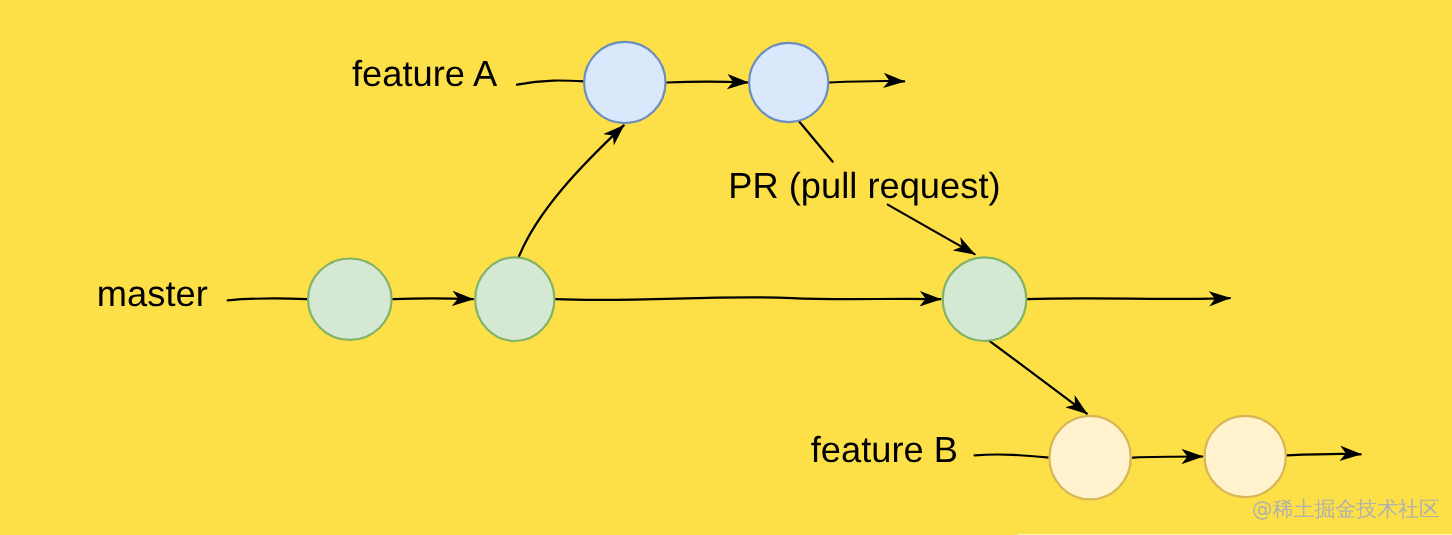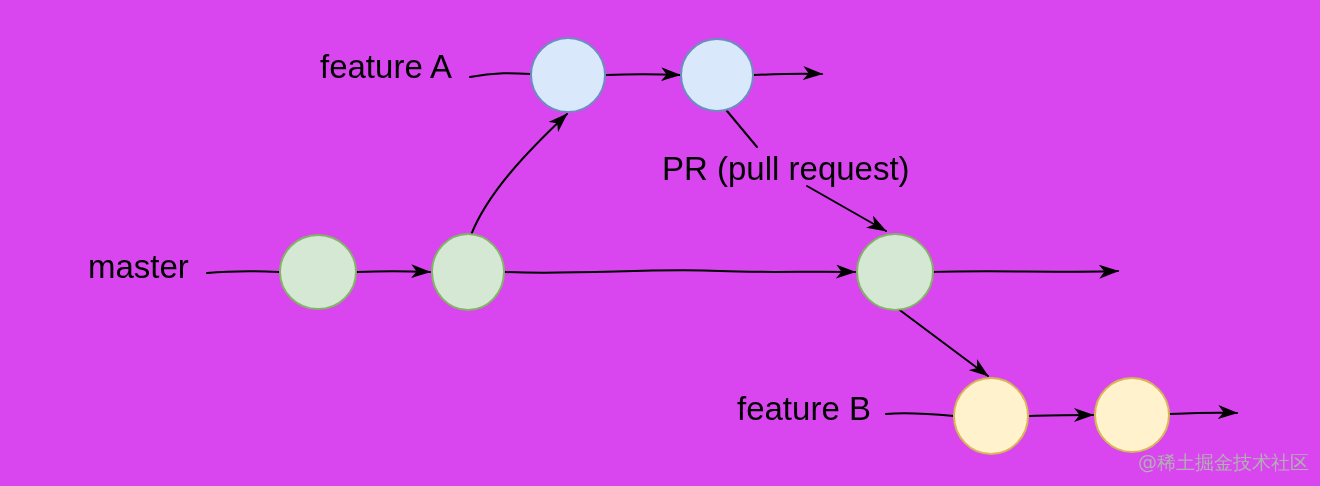--- a/index.html
+++ b/index.html
@@ -1,20 +1,20 @@
 <!DOCTYPE html>
 <html><head>
 <meta charset="utf-8">
 <style>
   html, body { margin: 0; padding: 0; background: #ffffff; }
   .canvas {
     position: relative;
     width: 1320px;
     height: 486px;
-    background: #d946ef;
+    background: #fde047;
     overflow: hidden;
     font-family: "Liberation Sans", "DejaVu Sans", sans-serif;
   }
   svg { display: block; }
   .edge {
     fill: none;
     stroke: #000000;
     stroke-width: 2;
     stroke-linecap: round;
   }

